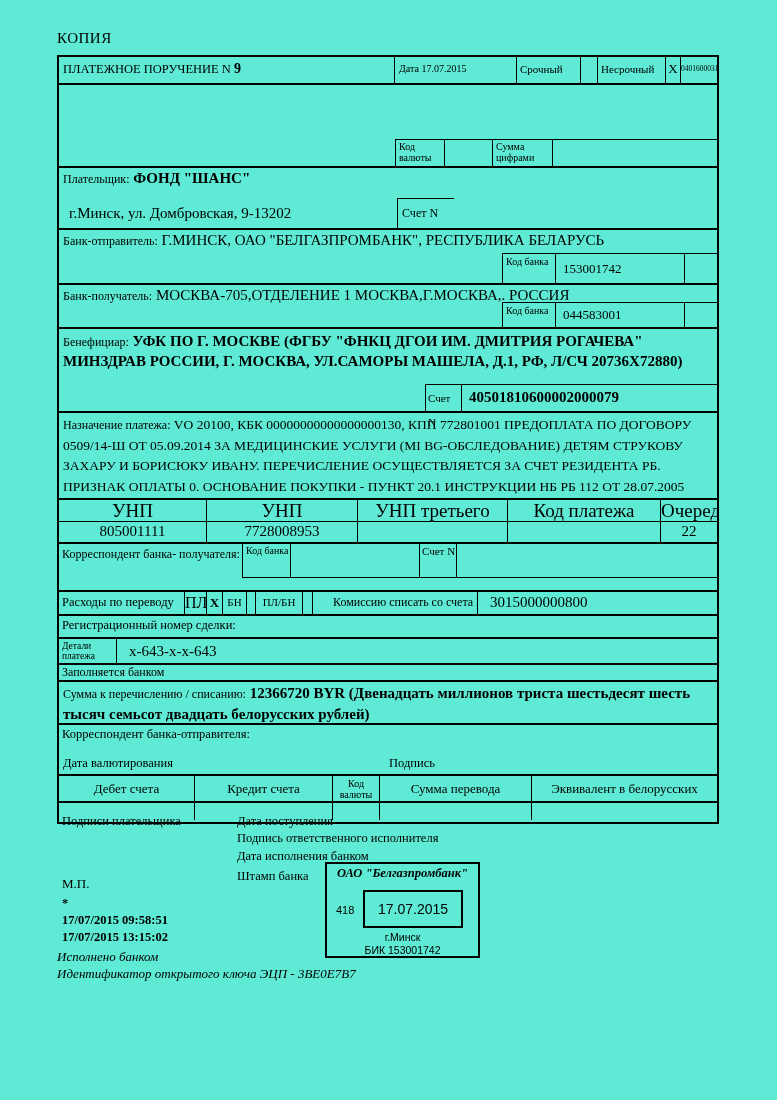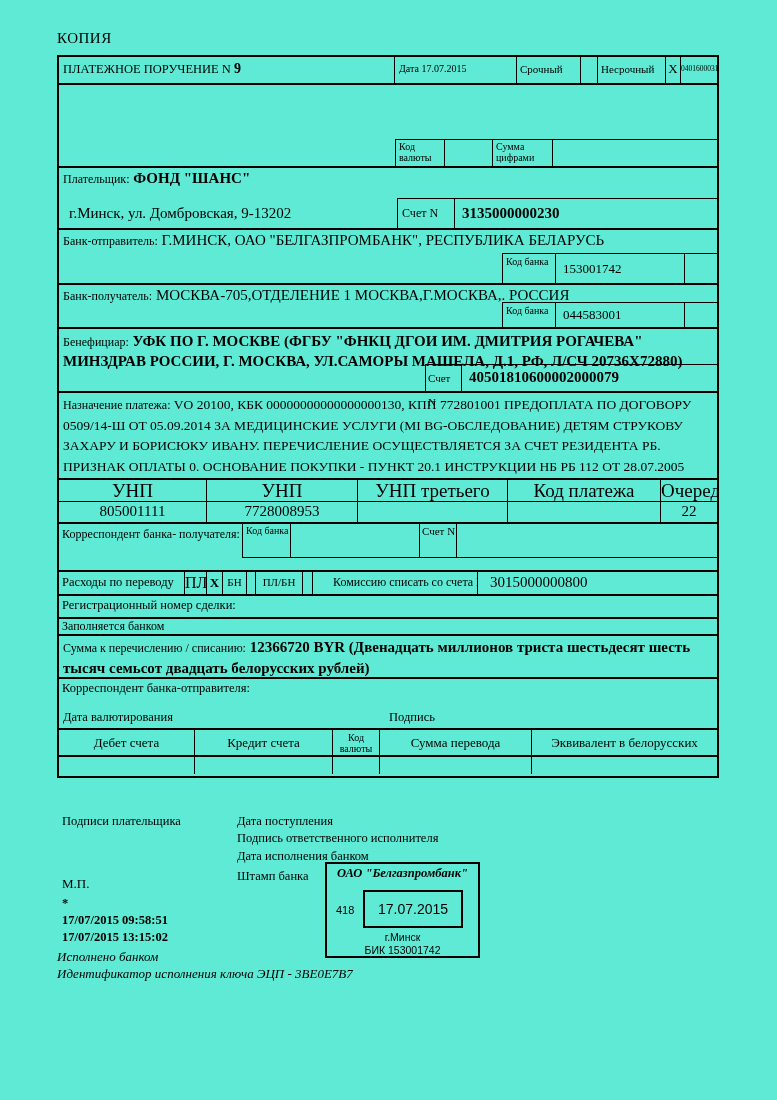--- a/index.html
+++ b/index.html
@@ -51,21 +51,21 @@
   
   .r4 { height:55px; } .r5 { height:44px; }
   .code-row { position:absolute; bottom:0; left:443px; right:0; display:flex; }
   .code-row .cc { border-top:1px solid #000; border-left:1px solid #000; }
   .cb-lbl { width:53px; padding:2px 0 0 3px; }
   .cb-val { width:129px; font-size:13px; padding-left:7px; display:flex; align-items:center; }
   .cb-e { width:33px; }
   .h30 { height:30px; } .h25 { height:25px; }
 
   
-  .r6 { height:64px;font-family:Liberation Serif, serif; }
+  .r6 { height:84px;font-family:Liberation Serif, serif; }
   .benef-text { padding:3px 5px 0 4px; font-size:15px; line-height:19px; font-weight:bold; }
   .benef-text .lbl { font-weight:normal; }
   .acc-row2 { position:absolute; bottom:0; left:366px; right:0; height:27px; display:flex; }
   .acc2-lbl { width:36px; border-top:1px solid #000; border-left:1px solid #000; font-size:11px; padding:1px 0 0 2px; line-height:24px; }
   .acc2-val { flex:1; border-top:1px solid #000; border-left:1px solid #000; font-size:15px; font-weight:bold; padding-left:7px; line-height:25px; }
 
   
   .r7 { height:87px; padding:2px 5px 0 4px; font-size:13.5px; line-height:20.5px; }
 
   
@@ -171,21 +171,20 @@
     </div>
 
     <div class="row r3">
       <div class="line1">
         <span class="lbl">Плательщик:</span>
         <span class="b">ФОНД "ШАНС"</span>
       </div>
       <div class="acc-row">
         <div class="acc-addr">г.Минск, ул. Домбровская, 9-13202</div>
         <div class="acc-lbl">Счет N</div>
-        <div class="acc-val">3135000000230</div>
       </div>
     </div>
 
     <div class="row r4">
       <div class="line1">
         <span class="lbl">Банк-отправитель:</span>
         <span class="val">Г.МИНСК, ОАО "БЕЛГАЗПРОМБАНК", РЕСПУБЛИКА БЕЛАРУСЬ</span>
       </div>
       <div class="code-row">
         <div class="cc cb-lbl lbl-sm h30">Код банка</div>
@@ -256,20 +255,24 @@
       <div class="t-plbn bl">ПЛ/БН</div>
       <div class="t-gb bl"></div>
       <div class="t-ком bl">Комиссию списать со счета N</div>
       <div class="t-acc bl">3015000000800</div>
     </div>
 
     <div class="row r11">
       <span>Регистрационный номер сделки:</span>
     </div>
 
+    <div class="row r12">
+      <div class="d-lbl">Детали платежа</div>
+      <div class="d-val">x-643-x-x-643</div>
+    </div>
 
     <div class="row r13">
       <span>Заполняется банком</span>
     </div>
 
     <div class="row r14">
       <span class="lbl">Сумма к перечислению / списанию:</span>
       <span>12366720 BYR (Двенадцать миллионов триста шестьдесят шесть тысяч семьсот двадцать белорусских рублей)</span>
     </div>
 
@@ -312,15 +315,15 @@
     </div>
     <div class="stamp-city">г.Минск</div>
     <div class="stamp-bik">БИК 153001742</div>
   </div>
 
   <div class="fnote" style="left:62px; top:876px; font-size:13px;">М.П.</div>
   <div class="fnote bold-note" style="left:62px; top:896px;">*</div>
   <div class="fnote bold-note" style="left:62px; top:913px;">17/07/2015 09:58:51</div>
   <div class="fnote bold-note" style="left:62px; top:930px;">17/07/2015 13:15:02</div>
   <div class="fnote it-note" style="left:57px; top:949px;">Исполнено банком</div>
-  <div class="fnote it-note" style="left:57px; top:966px;">Идентификатор исполнения ключа ЭЦП - 3BE0E7B7</div>
+  <div class="fnote it-note" style="left:57px; top:966px;">Идентификатор открытого ключа ЭЦП - 3BE0E7B7</div>
 
 </div>
 
 </body></html>

